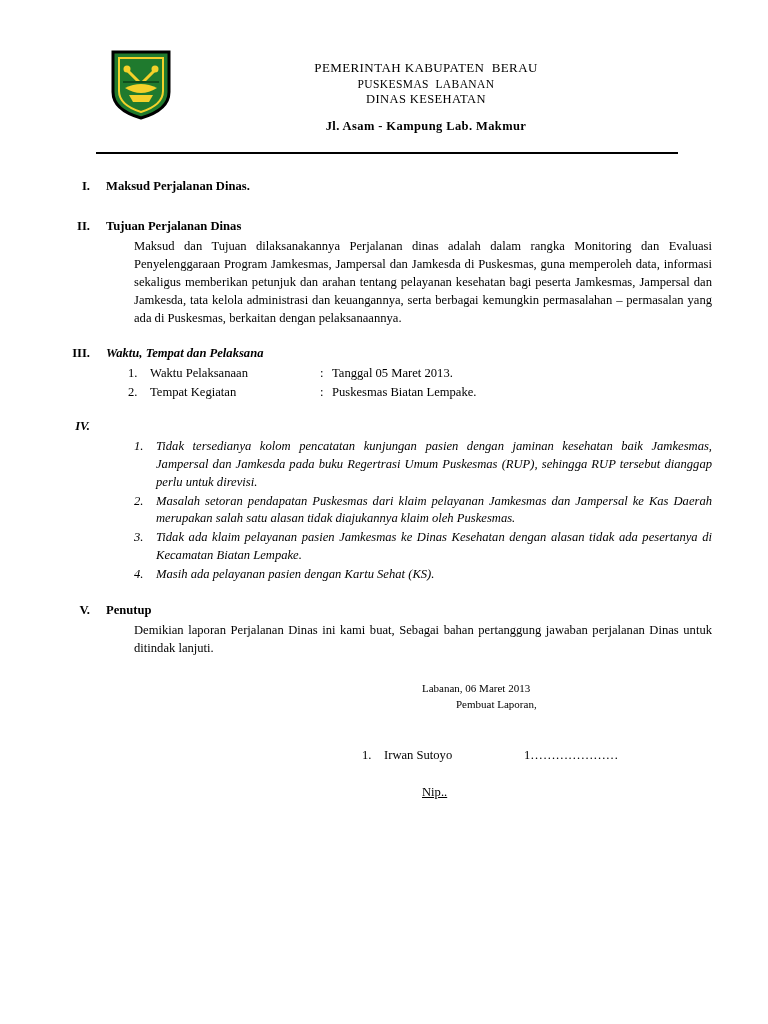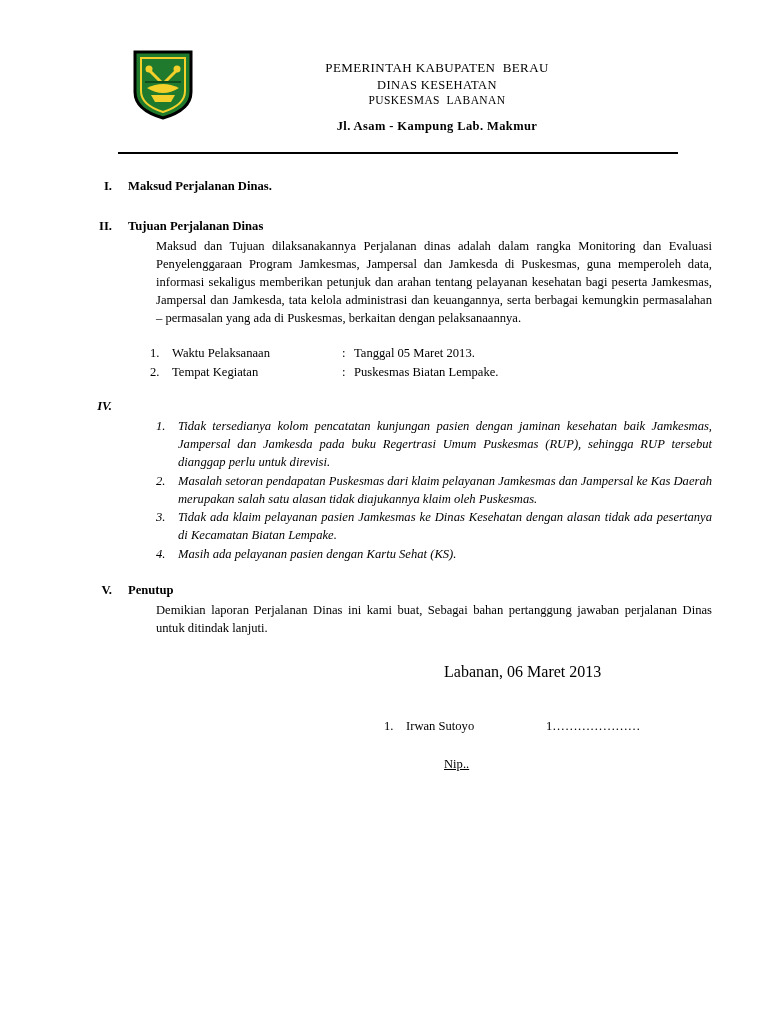--- a/index.html
+++ b/index.html
@@ -12,21 +12,21 @@
     width: 768px;
     height: 1024px;
     font-family: "Liberation Serif", serif;
     color: #000000;
     position: relative;
     overflow: hidden;
   }
   .page {
     width: 768px;
     height: 1024px;
-    padding: 40px 56px 0 84px;
+    padding: 40px 56px 0 62px;
     position: relative;
   }
 
   
   .letterhead {
     display: flex;
     align-items: flex-start;
     padding-left: 40px;
   }
   .crest {
@@ -124,21 +124,21 @@
     display: flex;
   }
   .kv .k { width: 170px; flex: 0 0 170px; }
   .kv .c { width: 12px; flex: 0 0 12px; }
   .kv .v { flex: 1; }
 
   
   .closing {
     margin-top: 22px;
     margin-left: 360px;
-    font-size: 16px;
+    font-size: 11px;
     line-height: 1.5;
   }
   .closing .place { }
   .closing .maker { padding-left: 34px; }
 
   .signature {
     margin-top: 34px;
     margin-left: 300px;
     font-size: 12.6px;
   }
@@ -166,22 +166,22 @@
         <path d="M18 22 L30 34 M46 22 L34 34" stroke="#f4d12a" stroke-width="3" fill="none"></path>
         <circle cx="18" cy="21" r="3.5" fill="#f4d12a"></circle>
         <circle cx="46" cy="21" r="3.5" fill="#f4d12a"></circle>
         <path d="M16 40 Q32 32 48 40 Q32 50 16 40 Z" fill="#f4d12a"></path>
         <path d="M20 47 L44 47 L40 54 L24 54 Z" fill="#f4d12a"></path>
         <path d="M14 34 L50 34" stroke="#0f4f1d" stroke-width="2"></path>
       </svg>
     </div>
     <div class="head-text">
       <div class="head-line l1">PEMERINTAH KABUPATEN  BERAU</div>
+      <div class="head-line l3">PUSKESMAS  LABANAN</div>
       <div class="head-line l2">DINAS KESEHATAN</div>
-      <div class="head-line l3">PUSKESMAS  LABANAN</div>
       <div class="head-line addr">Jl. Asam - Kampung Lab. Makmur</div>
     </div>
   </div>
   <hr class="rule">
 
 
   <div class="content">
 
     <div class="section">
       <div class="sec-head">
@@ -194,20 +194,24 @@
       <div class="sec-head">
         <span class="sec-num">II.</span>
         <span class="sec-title">Tujuan Perjalanan Dinas</span>
       </div>
       <div class="sec-body">
           <p>Maksud dan Tujuan dilaksanakannya Perjalanan dinas adalah dalam rangka Monitoring dan Evaluasi Penyelenggaraan Program Jamkesmas, Jampersal dan Jamkesda di Puskesmas, guna memperoleh data, informasi sekaligus memberikan petunjuk dan arahan tentang pelayanan kesehatan bagi peserta Jamkesmas, Jampersal dan Jamkesda, tata kelola administrasi dan keuangannya, serta berbagai kemungkin permasalahan – permasalan yang ada di Puskesmas, berkaitan dengan pelaksanaannya.</p>
         </div>
     </div>
 
     <div class="section" style="margin-top:18px;">
+      <div class="sec-head">
+        <span class="sec-num">III.</span>
+        <span class="sec-title italic">Waktu, Tempat dan Pelaksana</span>
+      </div>
       <ol class="sub">
         <li>
           <span class="n">1.</span>
           <span class="txt">
             <span class="kv">
               <span class="k">Waktu Pelaksanaan</span>
               <span class="c">:</span>
               <span class="v">Tanggal 05 Maret 2013.</span>
             </span>
           </span>
@@ -254,20 +258,21 @@
         <span class="sec-num">V.</span>
         <span class="sec-title">Penutup</span>
       </div>
       <div class="sec-body">
           <p>Demikian laporan Perjalanan Dinas ini kami buat, Sebagai bahan pertanggung jawaban perjalanan Dinas untuk ditindak lanjuti.</p>
         </div>
     </div>
 
     <div class="closing">
       <div class="place">Labanan, 06 Maret 2013</div>
+      <div class="maker">Pembuat Laporan,</div>
     </div>
 
     <div class="signature">
       <div class="sig-row">
         <span class="n">1.</span>
         <span class="name">Irwan Sutoyo</span>
         <span class="dots">1…………………</span>
       </div>
       <div class="nip">Nip..</div>
     </div>

